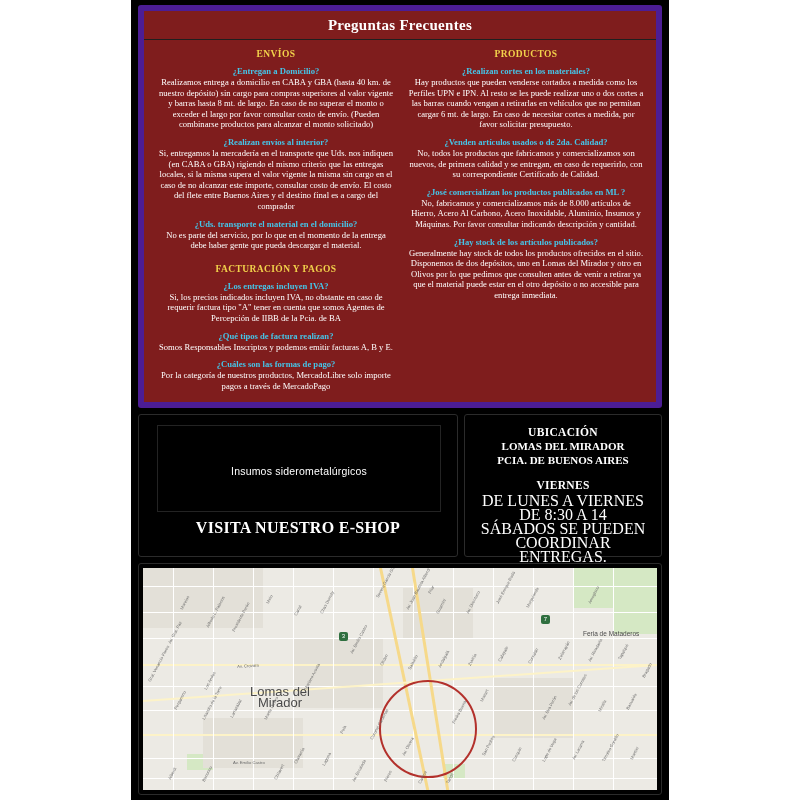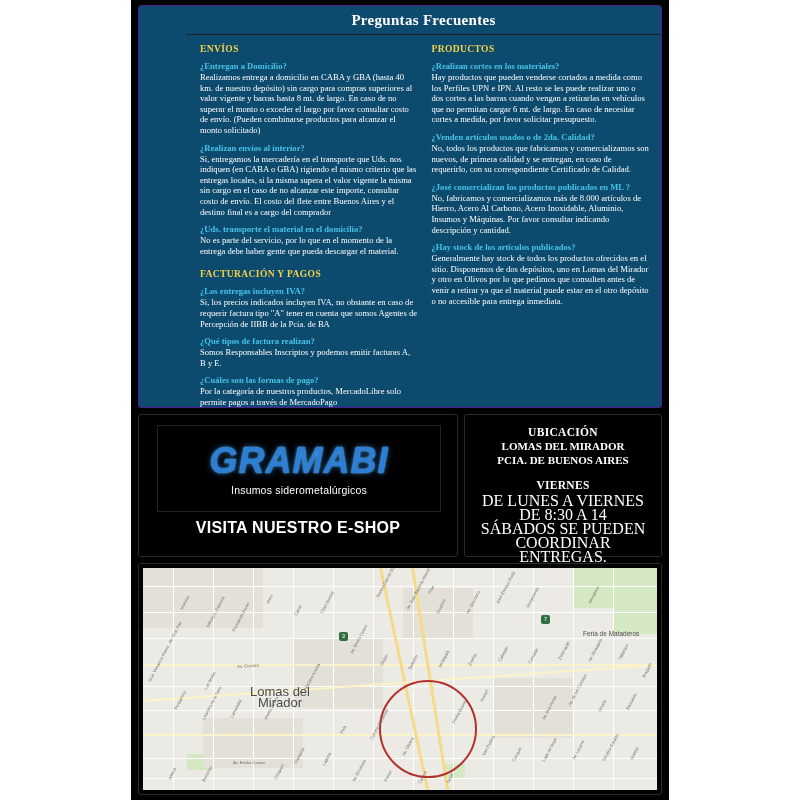--- a/index.html
+++ b/index.html
@@ -28,44 +28,44 @@
     background: #000000;
   }
 
   
   .faq-panel {
     position: absolute;
     left: 138px;
     top: 5px;
     width: 524px;
     height: 403px;
-    background: #0c4a6e;
-    border: 1px solid #4c1d95;
+    background: #7f1d1d;
+    border: 6px solid #4c1d95;
     border-radius: 3px;
     box-sizing: border-box;
-    padding-left: 47px;
   }
   .faq-title {
     color: #ffffff;
     text-align: center;
     font-family: "Liberation Serif", serif;
     font-weight: bold;
     font-size: 15px;
     letter-spacing: .3px;
     padding-top: 6px;
     padding-bottom: 5px;
     border-bottom: 1px solid #1f1f1f;
   }
   .faq-cols {
     display: flex;
     padding: 9px 12px 0 14px;
     gap: 14px;
   }
   .faq-col {
     width: 236px;
+    text-align: center;
   }
   .col-head {
     color: #f2d24b;
     font-family: "Liberation Serif", serif;
     font-weight: bold;
     font-size: 9.5px;
     letter-spacing: .4px;
     margin-bottom: 3px;
   }
   .q {
@@ -136,21 +136,21 @@
     color: #ffffff;
     letter-spacing: .2px;
     margin-top: 4px;
   }
   .eshop {
     position: absolute;
     left: 0;
     right: 0;
     top: 104px;
     text-align: center;
-    font-family: Liberation Sans, sans-serif;
+    font-family: Liberation Serif, serif;
     font-weight: bold;
     font-size: 16px;
     color: #ffffff;
     letter-spacing: .3px;
   }
 
   .info-panel {
     position: absolute;
     left: 464px;
     top: 414px;
@@ -282,21 +282,21 @@
 
         <div class="subhead">FACTURACIÓN Y PAGOS</div>
 
         <div class="q">¿Los entregas incluyen IVA?</div>
         <div class="a">Si, los precios indicados incluyen IVA, no obstante en caso de requerir factura tipo "A" tener en cuenta que somos Agentes de Percepción de IIBB de la Pcia. de BA</div>
 
         <div class="q">¿Qué tipos de factura realizan?</div>
         <div class="a">Somos Responsables Inscriptos y podemos emitir facturas A, B y E.</div>
 
         <div class="q">¿Cuáles son las formas de pago?</div>
-        <div class="a">Por la categoría de nuestros productos, MercadoLibre solo permite pagos a través de MercadoPago</div>
+        <div class="a">Por la categoría de nuestros productos, MercadoLibre solo importe pagos a través de MercadoPago</div>
       </div>
 
       <div class="faq-col">
         <div class="col-head">PRODUCTOS</div>
 
         <div class="q">¿Realizan cortes en los materiales?</div>
         <div class="a">Hay productos que pueden venderse cortados a medida como los Perfiles UPN e IPN. Al resto se les puede realizar uno o dos cortes a las barras cuando vengan a retirarlas en vehículos que no permitan cargar 6 mt. de largo. En caso de necesitar cortes a medida, por favor solicitar presupuesto.</div>
 
         <div class="q">¿Venden artículos usados o de 2da. Calidad?</div>
         <div class="a">No, todos los productos que fabricamos y comercializamos son nuevos, de primera calidad y se entregan, en caso de requerirlo, con su correspondiente Certificado de Calidad.</div>
@@ -306,21 +306,20 @@
 
         <div class="q">¿Hay stock de los artículos publicados?</div>
         <div class="a">Generalmente hay stock de todos los productos ofrecidos en el sitio. Disponemos de dos depósitos, uno en Lomas del Mirador y otro en Olivos por lo que pedimos que consulten antes de venir a retirar ya que el material puede estar en el otro depósito o no accesible para entrega inmediata.</div>
       </div>
 
     </div>
   </div>
 
   <div class="logo-panel">
     <div class="logo-inner">
-      <div class="brand">GRAMABI</div>
       <div class="brand-sub">Insumos siderometalúrgicos</div>
     </div>
     <div class="eshop">VISITA NUESTRO E-SHOP</div>
   </div>
 
   <div class="info-panel">
     <div class="info-head">UBICACIÓN</div>
     <div class="info-line">LOMAS DEL MIRADOR</div>
     <div class="info-line">PCIA. DE  BUENOS AIRES</div>
     <div class="info-head second">VIERNES</div>

